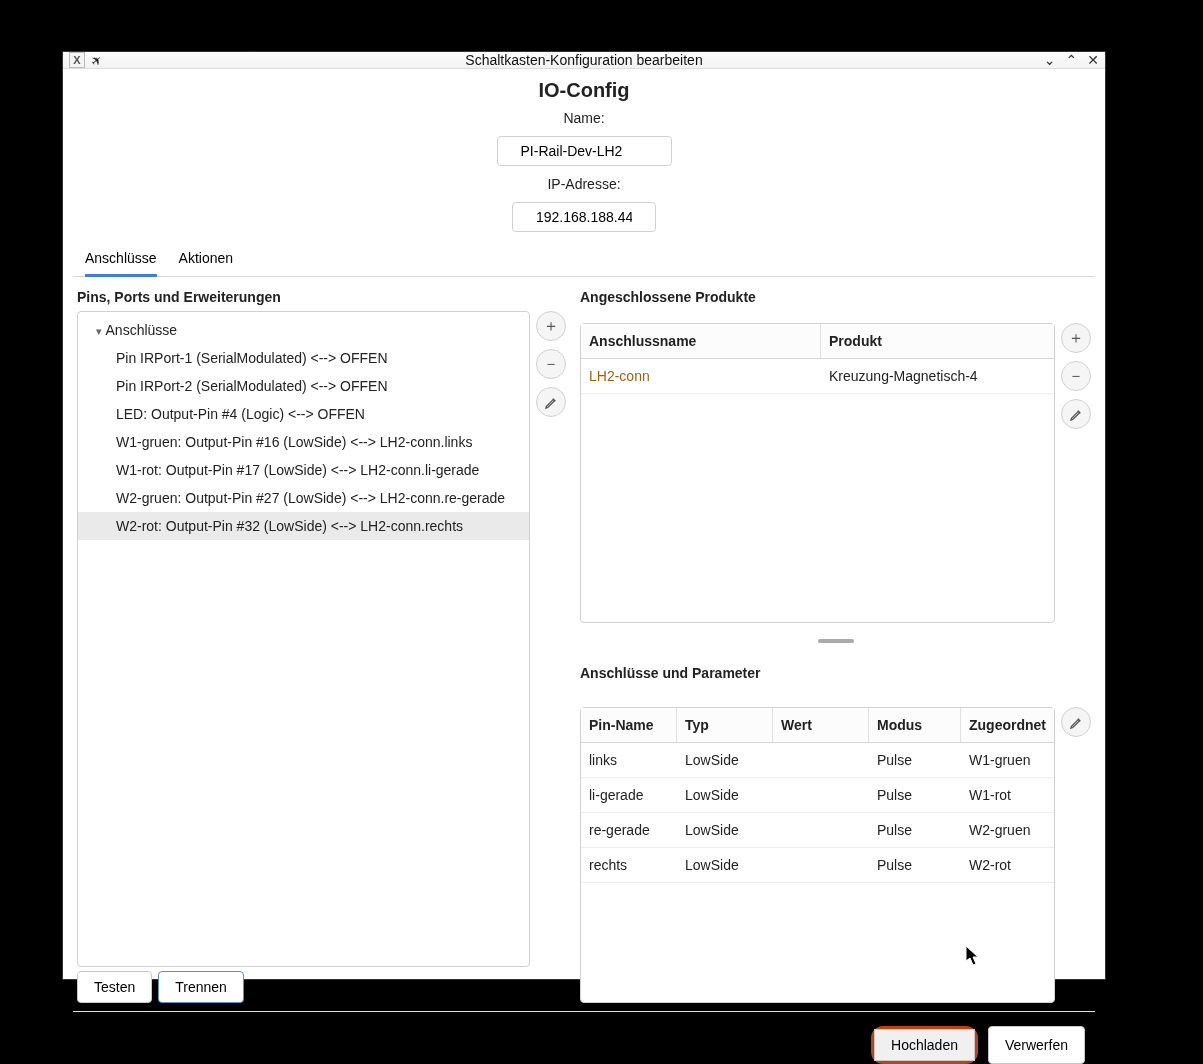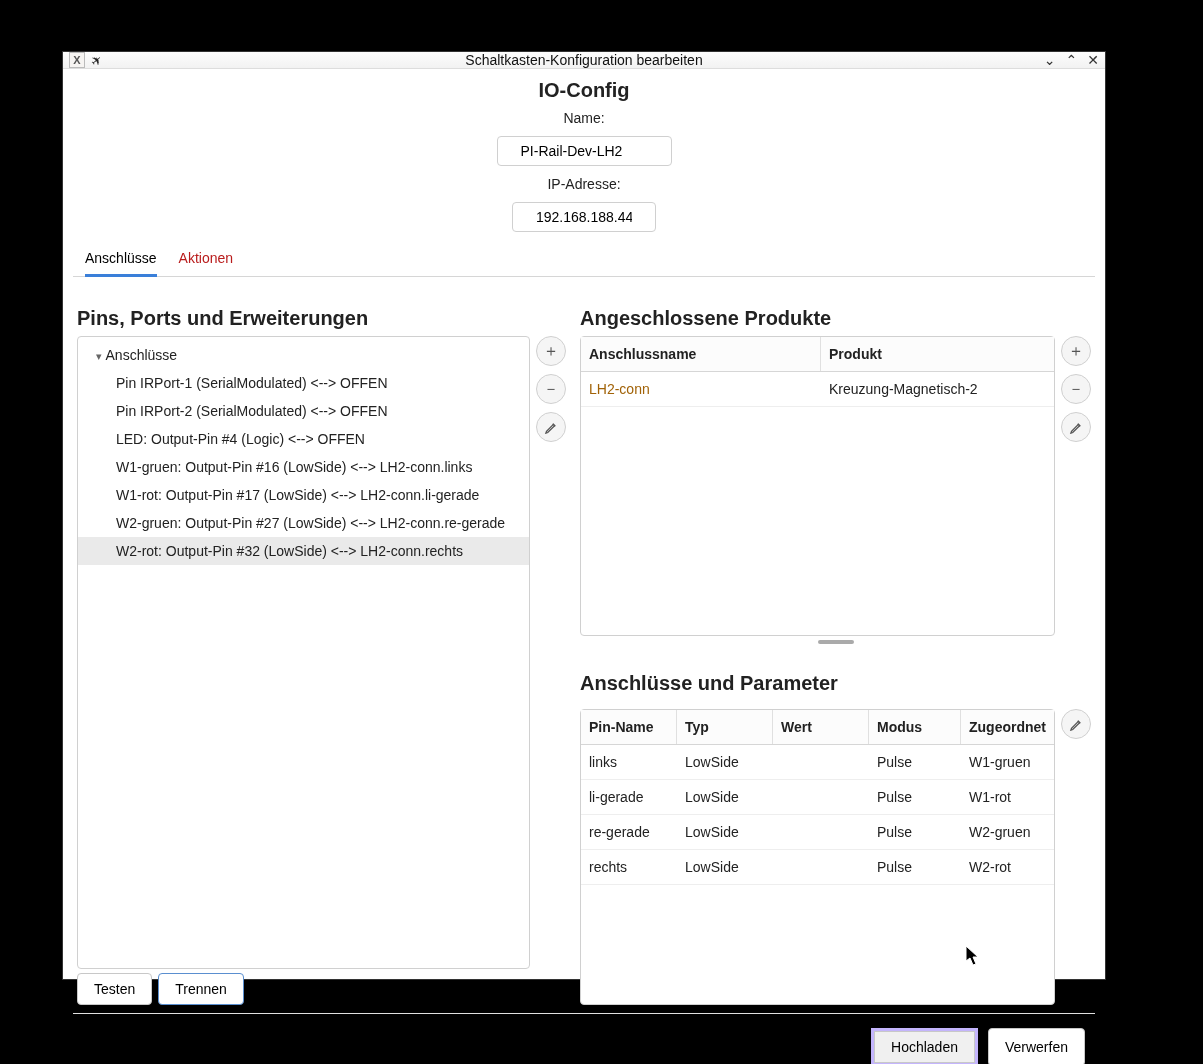--- a/index.html
+++ b/index.html
@@ -51,27 +51,27 @@
     .right-icons span { cursor:pointer; }
     .content { padding: 8px 10px 10px 10px; flex:1; display:flex; flex-direction:column; }
     .heading { text-align:center; font-size:20px; font-weight:700; margin: 2px 0 8px; }
     .form-row { display:flex; align-items:center; gap:10px; margin-bottom:8px;flex-direction:column; }
     .form-row label { font-size:14px; }
     .form-row input {
       border:1px solid #d0d0d0; border-radius:4px; padding:6px 23px;
       font-size:14px; background:#fff;
     }
     .tabs { display:flex; gap:22px; padding: 6px 12px 0 12px; border-bottom:1px solid #d6d6d6; }
-    .tab { padding: 4px 0 8px; cursor:pointer; color:#b91c1c; }
+    .tab { padding: 4px 0 8px; cursor:pointer; color:#000000; }
     .tab.active { color:#000; border-bottom:3px solid #3a7fd9; margin-bottom:-1px; font-weight:500; }
     .main-area { display:flex; flex:1; gap:14px; padding:6px 4px 8px 4px; overflow:hidden; }
     .left-pane, .right-pane { display:flex; flex-direction:column; }
     .left-pane { width: 490px; }
-    .right-pane { flex:1; }
-    .section-title { font-weight:700; font-size:20px; margin: 24px 0 6px; }
+    .right-pane { flex:1;gap:12px; }
+    .section-title { font-weight:700; font-size:14px; margin: 6px 0 6px; }
     .tree-box {
       border:1px solid #d0d0d0; border-radius:4px; flex:1;
       overflow:auto; background:#fff;
     }
     .tree-root { padding: 4px 0; }
     .tree-node { padding: 6px 8px 6px 18px; cursor:default; }
     .tree-node.parent::before { content:"▾"; margin-right:4px; color:#666; font-size:11px; }
     .tree-child { padding: 6px 8px 6px 38px; white-space:nowrap; cursor:default; }
     .tree-child.selected { background:#eaeaea; }
     .side-controls { display:flex; flex-direction:column; gap:8px; margin-left:6px; }
@@ -118,21 +118,21 @@
     .splitter { height:12px; position:relative; }
     .splitter::after {
       content:""; position:absolute; left:50%; top:4px; transform:translateX(-50%);
       width:36px; height:4px; background:#aaa; border-radius:2px;
     }
     .footer {
       border-top:1px solid #e0e0e0; padding:14px 10px 10px;
       display:flex; justify-content:flex-end; gap:10px;
     }
     .highlight-box {
-      border:3px solid #c4b5fd; border-radius:0; padding:0;
+      border:3px solid #c2410c; border-radius:12px; padding:0;
       box-shadow: 2px 2px 4px rgba(0,0,0,0.25);
     }
     .highlight-box .btn { border-radius:0; border:1px solid #c8c8c8; }
     .cursor {
       position:absolute; left:966px; top:946px; pointer-events:none;
       font-size:17px; color:#000;
     }
   </style>
 </head>
 <body>
@@ -204,21 +204,21 @@
         <div class="section-title">Angeschlossene Produkte</div>
         <div class="products-wrap">
           <div class="table products-table">
             <div class="table-head">
               <div class="th c1">Anschlussname</div>
               <div class="th c2">Produkt</div>
             </div>
             <div class="table-body">
               <div class="tr">
                 <div class="td c1">LH2-conn</div>
-                <div class="td c2">Kreuzung-Magnetisch-2</div>
+                <div class="td c2">Kreuzung-Magnetisch-4</div>
               </div>
             </div>
           </div>
           <div class="side-controls">
             <div class="icon-btn">＋</div>
             <div class="icon-btn">－</div>
             <div class="icon-btn">
               <svg viewBox="0 0 24 24" fill="none" stroke="#555" stroke-width="2">
                   <path d="M3 21l3-1 11-11-2-2L4 18l-1 3z"></path>
                   <path d="M14 6l4 4"></path>

